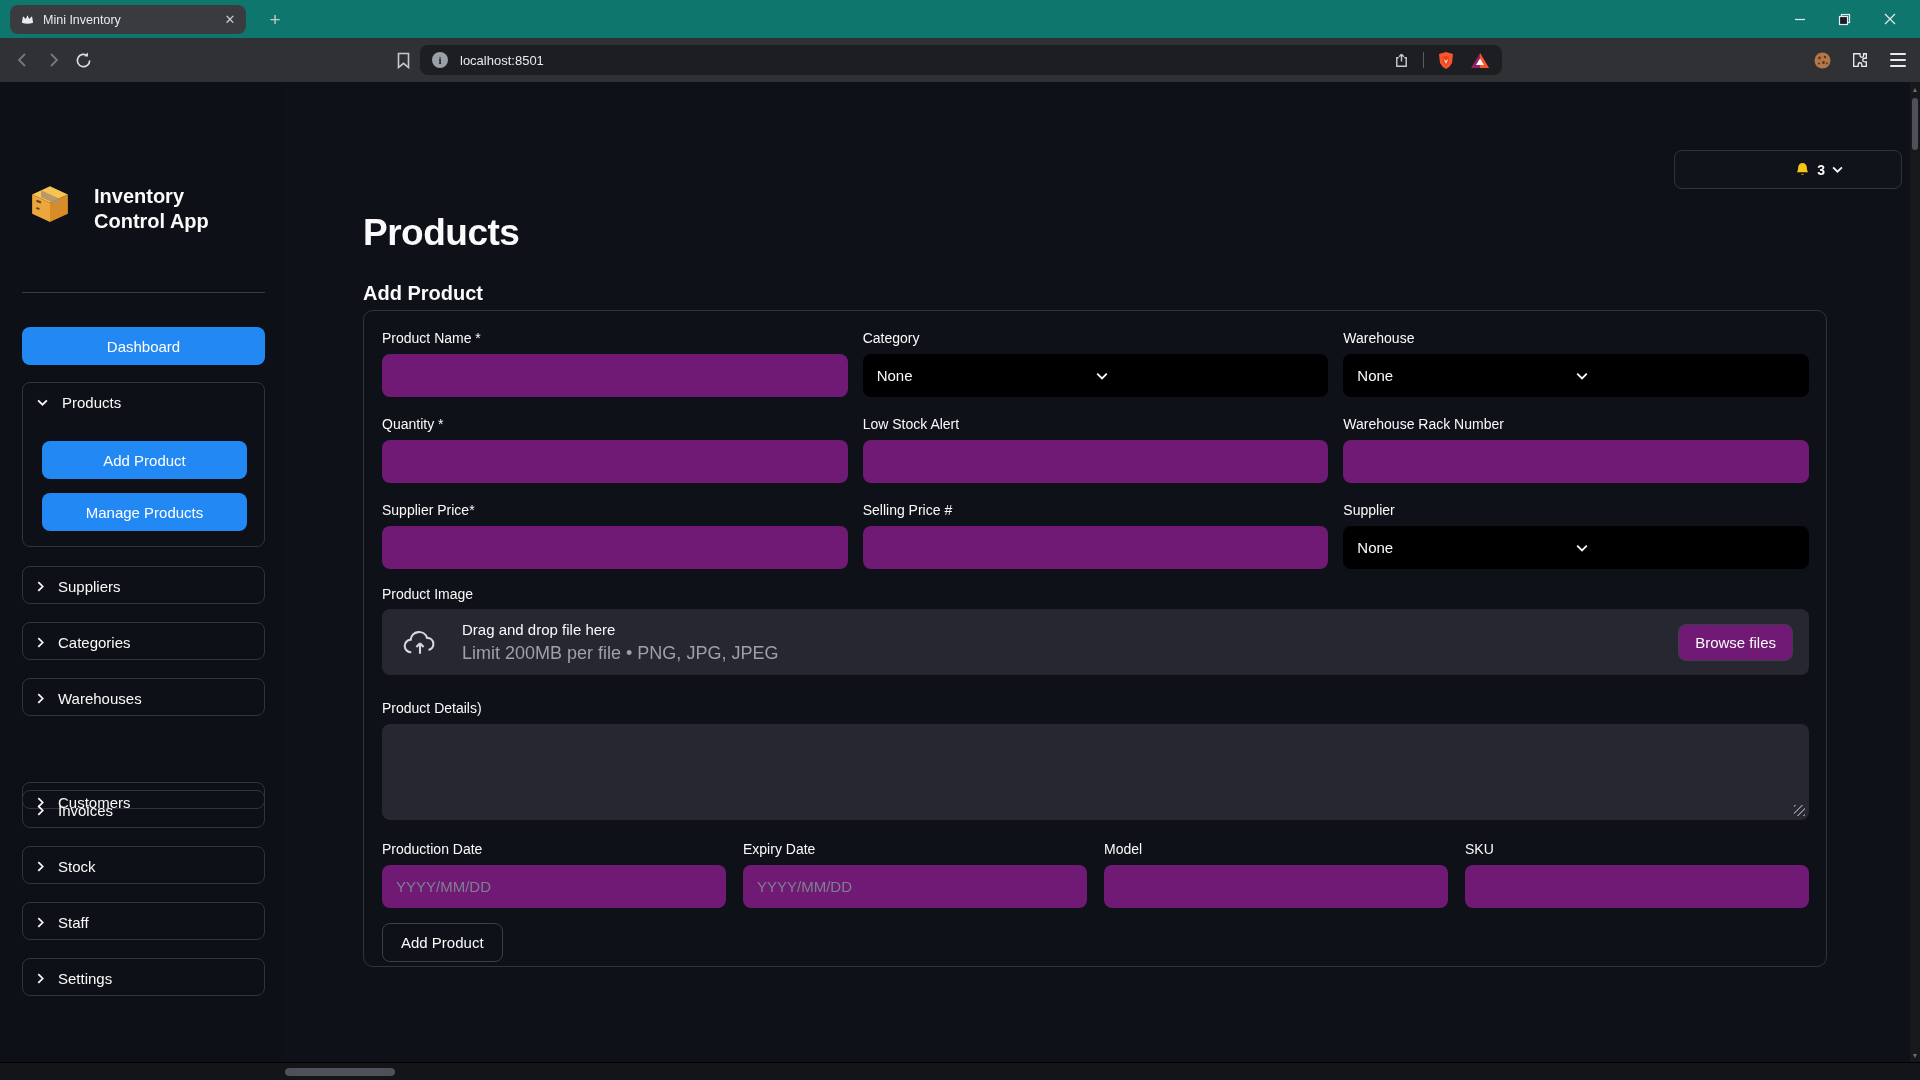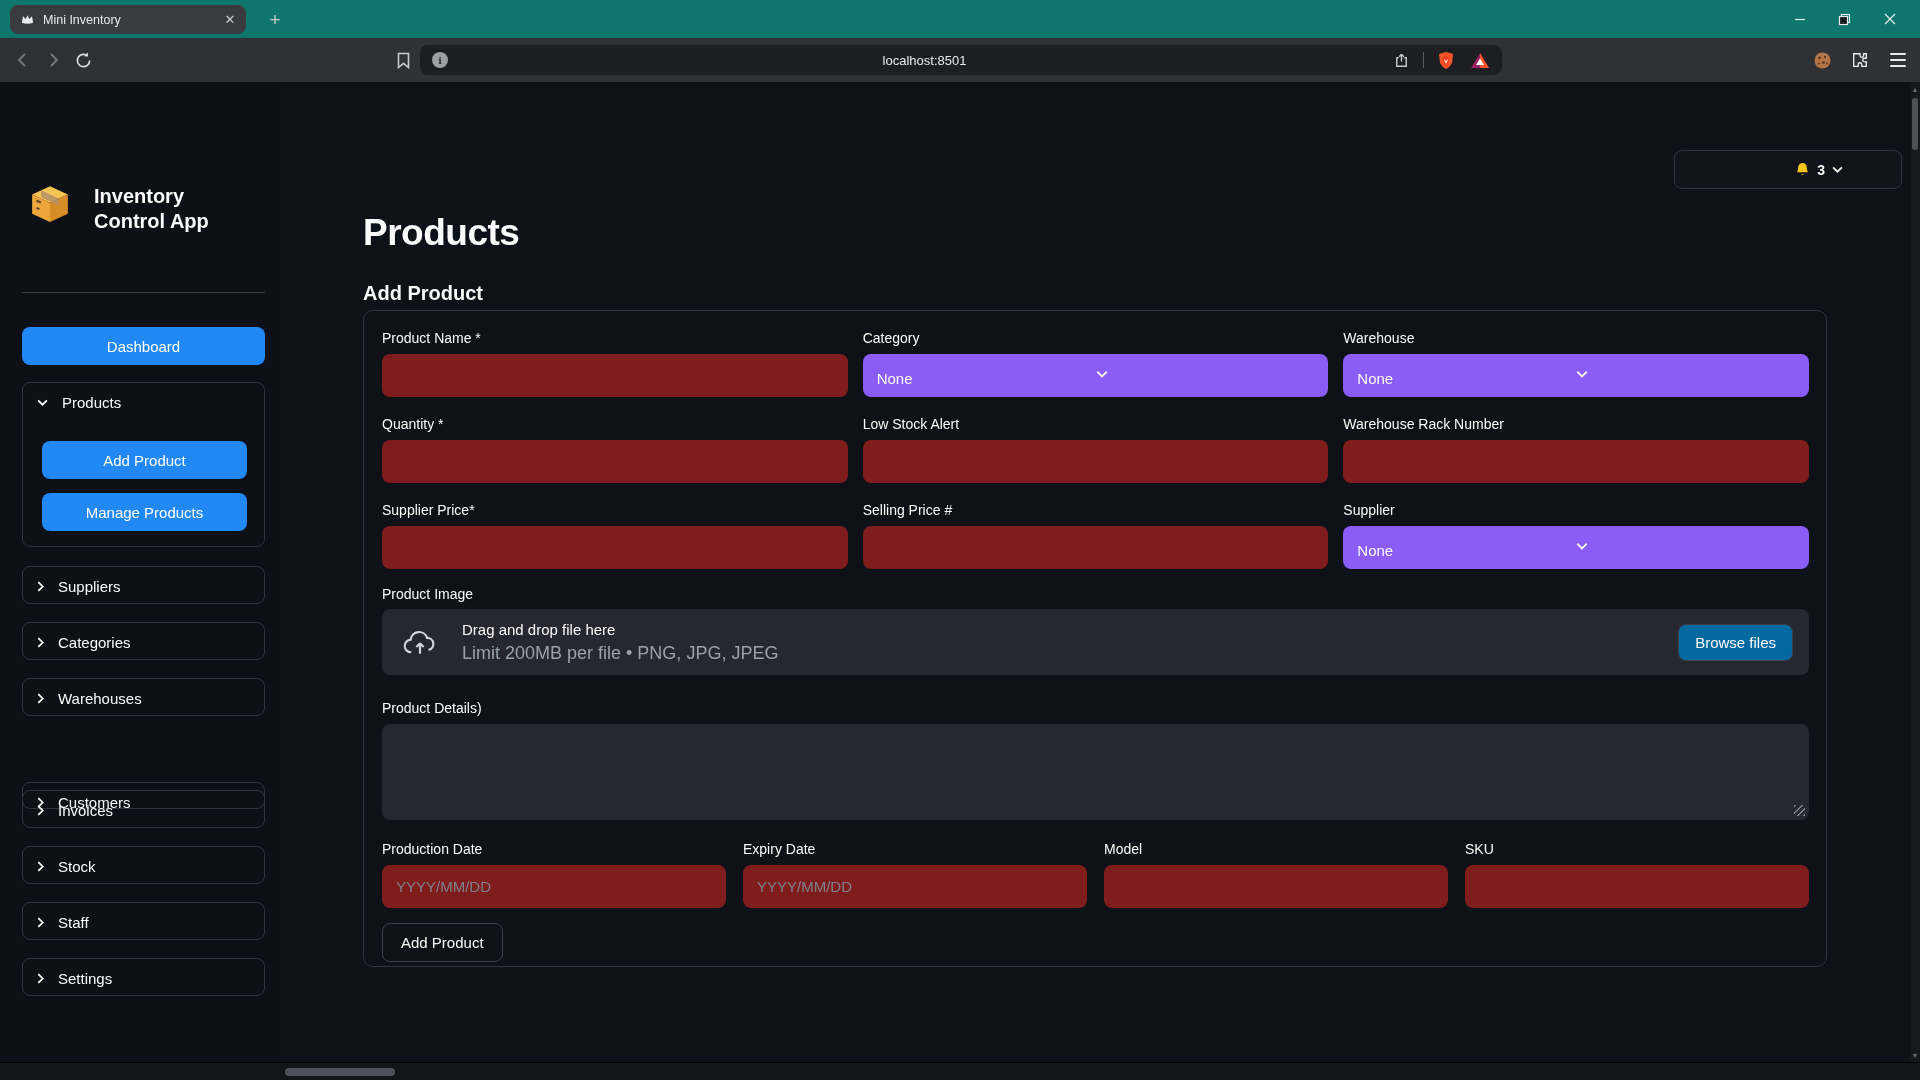--- a/index.html
+++ b/index.html
@@ -22,21 +22,21 @@
   .winbtn { width:45px; height:38px; display:flex; align-items:center; justify-content:center; color:#e8eaed; }
   .toolbar { position:absolute; top:38px; left:0; width:1920px; height:44px; background:#303134; display:flex; align-items:center; }
   .navbtn { width:30px; height:30px; display:flex; align-items:center; justify-content:center; }
   .navbtn.back { margin-left:8px; }
   .bookmark-btn { position:absolute; left:388px; width:30px; height:30px; top:7px; display:flex; align-items:center; justify-content:center; }
   .urlbar {
     position:absolute; left:420px; top:7px; width:1082px; height:30px; background:#1d1e22;
     border-radius:8px; display:flex; align-items:center; padding:0 10px 0 12px;
   }
   .info-icon { width:16px; height:16px; background:#9aa0a6; border-radius:50%; color:#1d1e22; font-size:11px; font-weight:bold; display:flex; align-items:center; justify-content:center; font-family:"Liberation Serif", serif; }
-  .url-text { margin-left:12px; font-size:13px; color:#e8eaed; flex:1;text-align:center; }
+  .url-text { margin-left:12px; font-size:13px; color:#e8eaed; flex:1; }
   .urlbar-right { display:flex; align-items:center; gap:10px; }
   .url-sep { width:1px; height:16px; background:#5a5c60; }
   .toolbar-right { position:absolute; right:10px; top:7px; height:30px; display:flex; align-items:center; gap:14px; }
   .tool-ic { width:24px; height:24px; display:flex; align-items:center; justify-content:center; }
   .hamburger { display:flex; flex-direction:column; gap:4px; }
   .hamburger span { display:block; width:16px; height:2px; background:#e8eaed; border-radius:1px; }
   
   .app { position:absolute; top:82px; left:0; width:1920px; height:980px; background:#0e1117; }
   .left-edge { position:absolute; left:0; top:0; width:10px; height:980px; background:#292a2e; }
   
@@ -78,38 +78,38 @@
   .section-title { position:absolute; left:80px; top:200px; font-size:20px; font-weight:bold; }
   .form-card {
     position:absolute; left:80px; top:228px; width:1464px; height:657px;
     border:1px solid #31333f; border-radius:10px; padding:20px 17px 17px 18px;
   }
   .frow3 { display:flex; gap:15px; margin-bottom:20px; }
   .frow4 { display:flex; gap:17px; margin-bottom:15px; }
   .fcol { flex:1; }
   .flabel { font-size:14px; color:#fafafa; margin-bottom:8px; height:15px; line-height:15px; }
   .tinput {
-    width:100%; height:43px; background:#7f1d1d; border:none; border-radius:8px;
+    width:100%; height:43px; background:#701a75; border:none; border-radius:8px;
     color:#fafafa; font-size:15px; padding:0 14px; font-family:inherit; outline:none;
   }
   .tinput::placeholder { color:#7d818d; opacity:1; }
   .select {
-    width:100%; height:43px; background:#8b5cf6; border-radius:8px; display:flex;
-    align-items:flex-start; padding:16px 14px; font-size:15px; color:#fafafa;
+    width:100%; height:43px; background:#000000; border-radius:8px; display:flex;
+    align-items:center; padding:0 14px; font-size:15px; color:#fafafa;
   }
   .select span { flex:1; }
   .uploader {
     height:66px; background:#262730; border-radius:8px; display:flex; align-items:center;
     padding:0 16px 0 20px; margin-bottom:26px;
   }
   .up-texts { margin-left:24px; }
   .up-main { font-size:15px; color:#fafafa; margin-bottom:5px; }
   .up-sub { font-size:18px; color:#9ba1ab; }
   .browse-btn {
-    margin-left:auto; background:#0369a1; border:1px solid #3a3f4a; border-radius:8px;
+    margin-left:auto; background:#701a75; border:1px solid #3a3f4a; border-radius:8px;
     color:#fafafa; font-size:15px; padding:9px 16px; font-family:inherit;
   }
   .details-area {
     position:relative; width:100%; height:96px; background:#262730; border-radius:8px; margin-bottom:22px;
   }
   .resize-handle {
     position:absolute; right:4px; bottom:4px; width:11px; height:11px;
     background: repeating-linear-gradient(315deg, #7f8289 0 1.5px, transparent 1.5px 4.5px);
   }
   .submit-btn {

